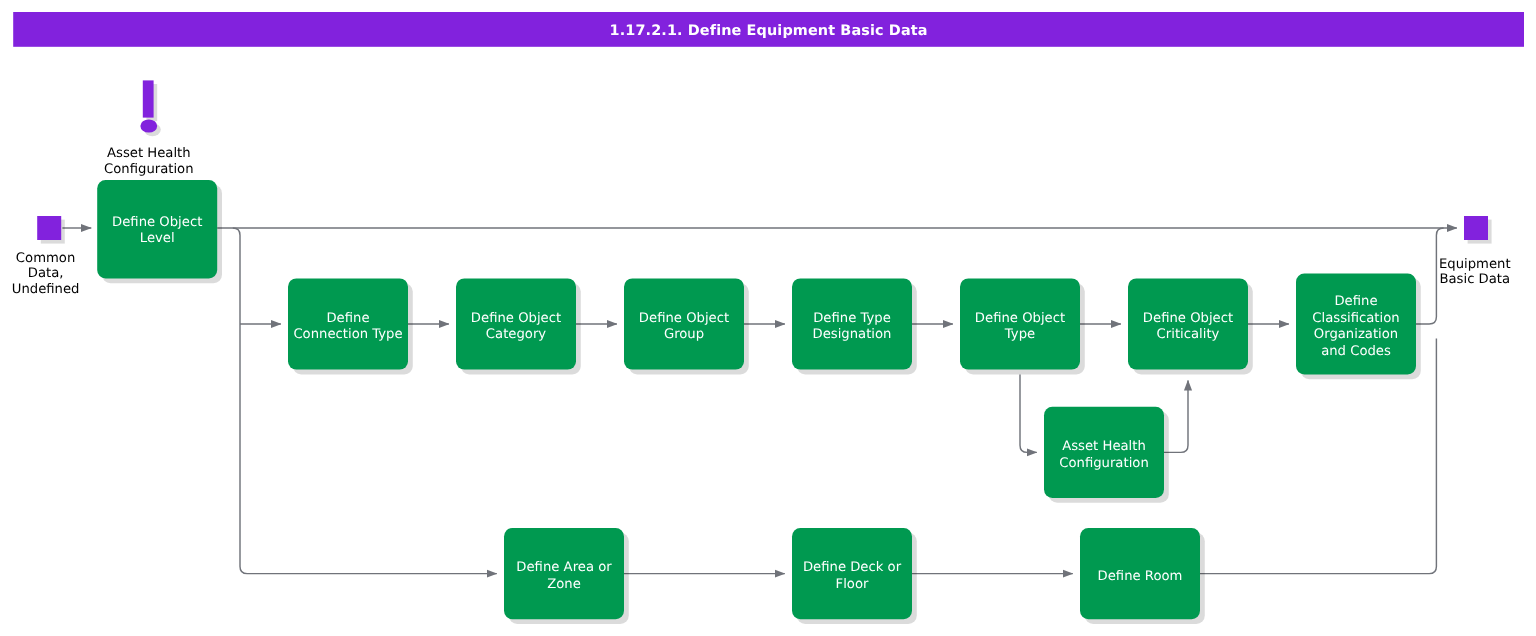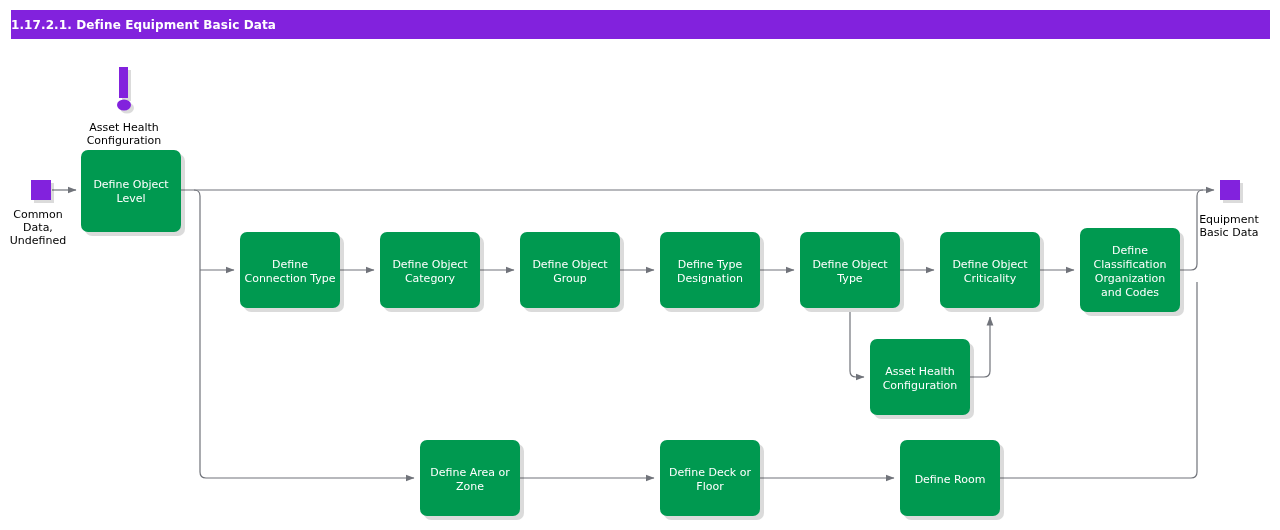--- a/index.html
+++ b/index.html
@@ -17,21 +17,21 @@
   }
   #title-bar {
     position: absolute;
     left: 11px;
     top: 10px;
     width: 1259px;
     height: 29px;
     background: #8222dd;
     display: flex;
     align-items: center;
-    justify-content: flex-start;
+    justify-content: center;
   }
   #title-bar .title-text {
     color: #ffffff;
     font-size: 12px;
     font-weight: bold;
     letter-spacing: 0.1px;
     font-family: "DejaVu Sans", sans-serif;
   }
   #diagram {
     position: absolute;

